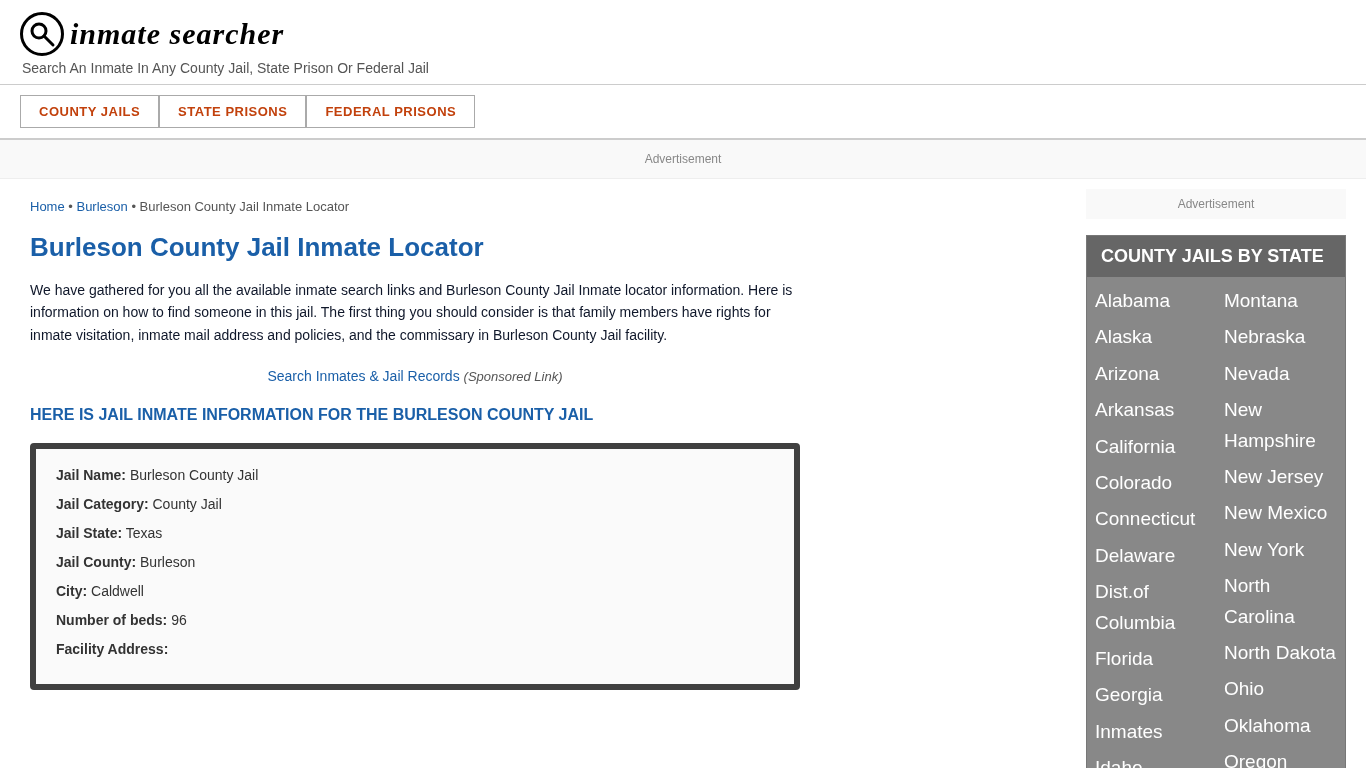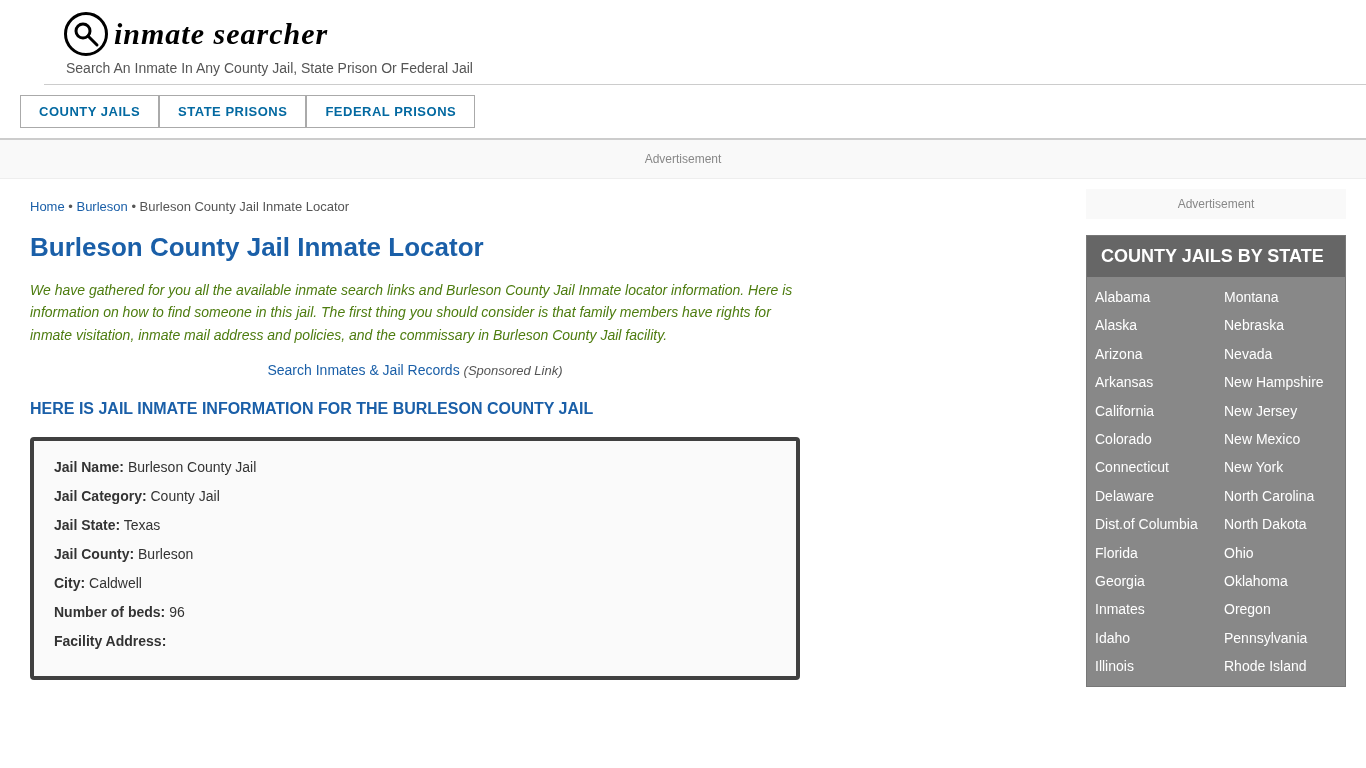--- a/index.html
+++ b/index.html
@@ -1,72 +1,72 @@
 <!DOCTYPE html>
 <html><head>
   <meta charset="utf-8">
   <style>
     * { box-sizing: border-box; margin: 0; padding: 0; }
     body { font-family: Arial, sans-serif; font-size: 14px; color: #333; background: #fff; }
 
     
-    #header { padding: 12px 20px 8px 20px; border-bottom: 1px solid #ccc; margin-left: 44px; }
+    #header { padding: 12px 20px 8px 20px; border-bottom: 1px solid #ccc; }
     #logo-area { display: flex; align-items: center; gap: 6px; margin-bottom: 4px; }
     #logo-icon { width: 44px; height: 44px; border: 3px solid #000; border-radius: 50%; display: flex; align-items: center; justify-content: center; font-size: 20px; font-weight: bold; color: #000; background: #fff; flex-shrink: 0; }
     #logo-text { font-family: 'Comic Sans MS', cursive, sans-serif; font-size: 32px; font-weight: bold; color: #000; letter-spacing: 1px; }
     #tagline { font-size: 14px; color: #555; margin-left: 2px; }
 
     
     #nav { padding: 10px 20px; border-bottom: 2px solid #ccc; }
     #nav-buttons { display: flex; gap: 0; }
-    .nav-btn { border: 1px solid #aaa; background: #fff; padding: 8px 18px; font-size: 13px; font-weight: bold; cursor: pointer; color: #0369a1; letter-spacing: 0.5px; }
+    .nav-btn { border: 1px solid #aaa; background: #fff; padding: 8px 18px; font-size: 13px; font-weight: bold; cursor: pointer; color: #c2410c; letter-spacing: 0.5px; }
 
     
     #ad-banner { text-align: center; padding: 12px; font-size: 12px; color: #888; background: #f9f9f9; border-bottom: 1px solid #eee; }
 
     
     #main { display: flex; padding: 0; justify-content: space-between; }
 
     
     #content { flex: 1; padding: 20px 30px; max-width: 830px; }
 
     
     #breadcrumb { font-size: 13px; color: #555; margin-bottom: 18px; }
     #breadcrumb a { color: #1a5fa8; text-decoration: none; }
 
     
     #page-title { color: #1a5fa8; font-size: 26px; font-weight: bold; margin-bottom: 16px; }
 
     
-    #description { line-height: 1.6; color: #4d7c0f; font-size: 14px; margin-bottom: 16px; font-style: italic; }
+    #description { line-height: 1.6; color: #0f172a; font-size: 14px; margin-bottom: 22px; }
 
     
     #sponsored { text-align: center; margin-bottom: 20px; font-size: 14px; }
     #sponsored a { color: #1a5fa8; text-decoration: none; font-weight: normal; }
     #sponsored-label { color: #555; font-style: italic; font-size: 13px; }
 
     
     #sub-heading { color: #1a5fa8; font-size: 16px; font-weight: bold; margin-bottom: 16px; line-height: 1.4; }
 
     
-    #info-box { border: 4px solid #404040; border-radius: 4px; padding: 16px 20px; background: #fafafa; }
+    #info-box { border: 6px solid #404040; border-radius: 4px; padding: 16px 20px; background: #fafafa; }
     .info-row { margin-bottom: 8px; font-size: 14px; line-height: 1.5; }
     .info-label { font-weight: bold; color: #333; }
     .info-value { color: #333; }
 
     
     #sidebar { width: 300px; flex-shrink: 0; padding: 10px 20px; }
     #sidebar-ad { text-align: center; font-size: 12px; color: #888; background: #f9f9f9; padding: 8px; margin-bottom: 16px; }
 
     
     #state-box { background: #888; border: 1px solid #777; }
     #state-box-title { background: #666; color: #fff; font-size: 18px; font-weight: bold; padding: 10px 14px; text-transform: uppercase; }
     #state-columns { display: flex; gap: 0; padding: 6px 0; }
     .state-col { flex: 1; display: flex; flex-direction: column; padding: 0 8px; }
-    .state-link { color: #fff; text-decoration: none; font-size: 14px; padding: 3px 0; line-height: 1.6; }
+    .state-link { color: #fff; text-decoration: none; font-size: 19px; padding: 3px 0; line-height: 1.6; }
   </style>
 </head>
 <body>
 
 <div id="header">
   <div id="logo-area">
     <div id="logo-icon">
       <svg width="28" height="28" viewBox="0 0 28 28">
         <circle cx="11" cy="11" r="7" stroke="#000" stroke-width="3" fill="none"></circle>
         <line x1="16" y1="16" x2="25" y2="25" stroke="#000" stroke-width="3" stroke-linecap="round"></line>

